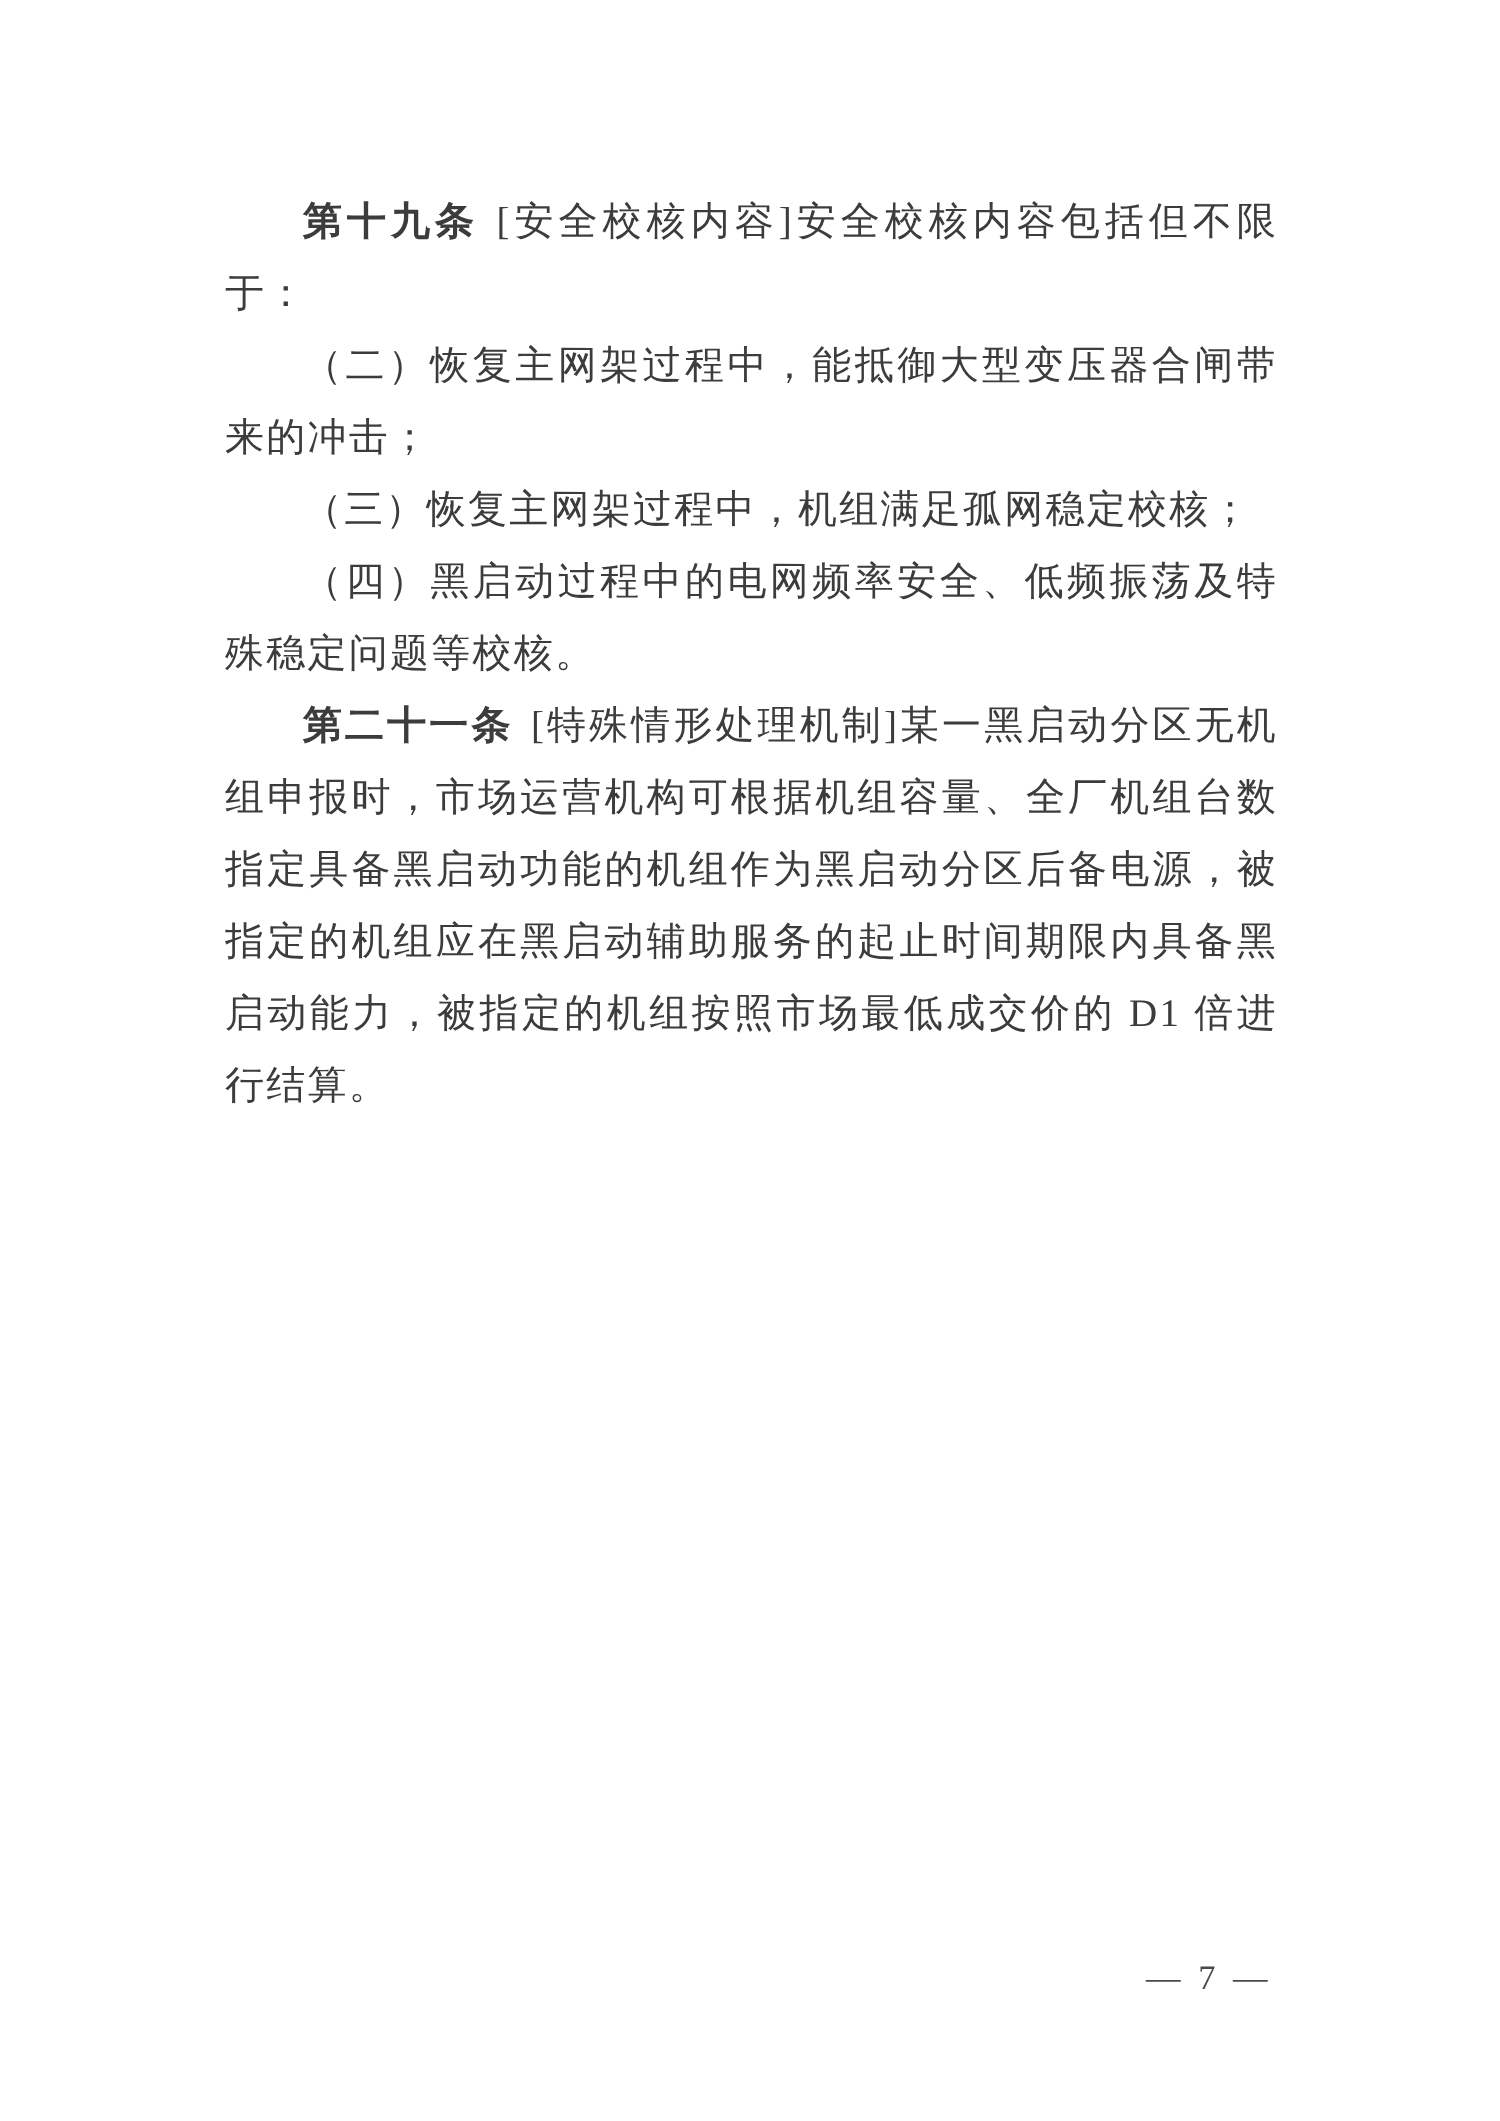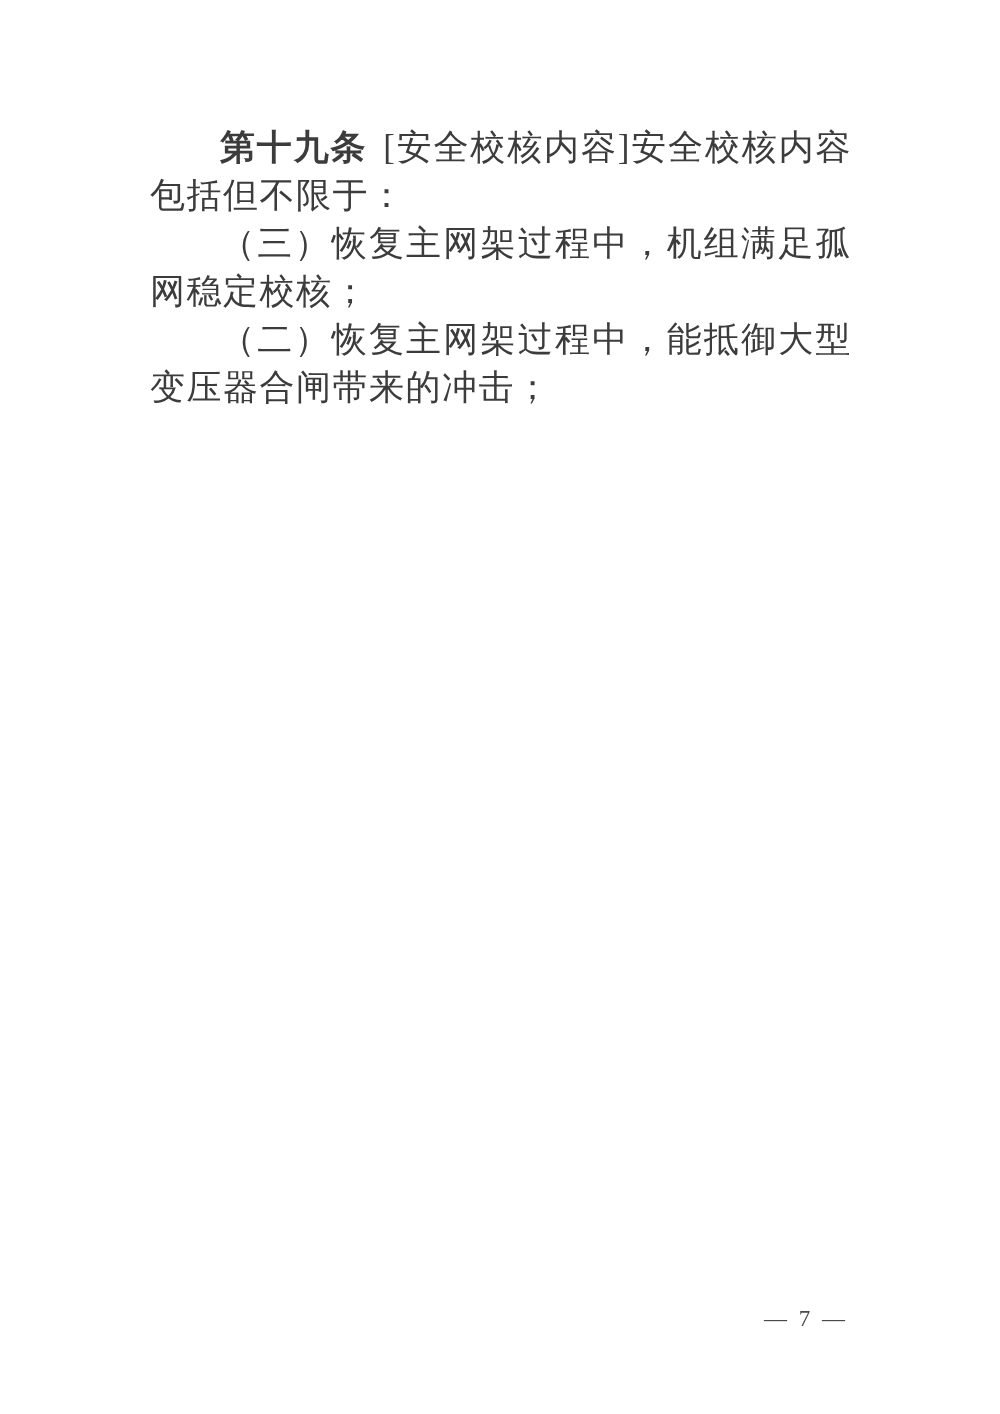--- a/index.html
+++ b/index.html
@@ -15,21 +15,21 @@
     position: absolute;
     inset: 0;
     background: #ffffff;
   }
   .text-block {
     position: absolute;
     left: 150px;
     top: 124px;
     width: 702px;
     color: #3c3c3c;
-    font-size: 35px;
+    font-size: 26px;
     line-height: 48px;
     letter-spacing: 1.5px;
     text-align: justify;
     text-justify: inter-ideograph;
   }
   .text-block p {
     margin: 0;
     text-indent: 2em;
   }
   .head {
@@ -49,26 +49,28 @@
 </head>
 <body>
 
 <div class="page">
 
   <div class="text-block">
 
     <p><span class="head">第十九条</span><span>[安全校核内容]安全校核内容包括但不限于：</span></p>
 
 
+    <p>（二）恢复主网架过程中，能抵御大型变压器合闸带来的冲击；</p>
+
     <p>（三）恢复主网架过程中，机组满足孤网稳定校核；</p>
 
-    <p>（二）恢复主网架过程中，能抵御大型变压器合闸带来的冲击；</p>
+    <p>（四）黑启动过程中的电网频率安全、低频振荡及特殊稳定问题等校核。</p>
 
 
-
+    <p><span class="head">第二十一条</span><span>[特殊情形处理机制]某一黑启动分区无机组申报时，市场运营机构可根据机组容量、全厂机组台数指定具备黑启动功能的机组作为黑启动分区后备电源，被指定的机组应在黑启动辅助服务的起止时间期限内具备黑启动能力，被指定的机组按照市场最低成交价的 D1 倍进行结算。</span></p>
 
 
 
   </div>
 
   <div class="footer">— 7 —</div>
 
 </div>
 
 </body></html>

